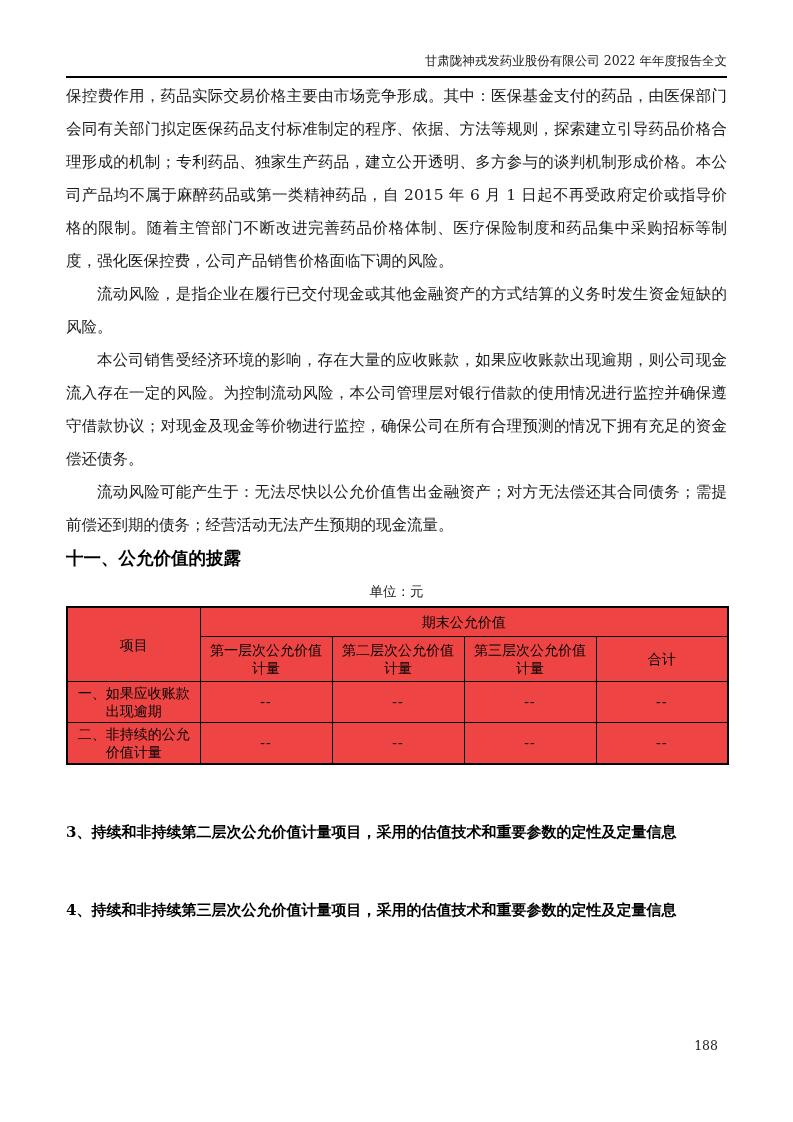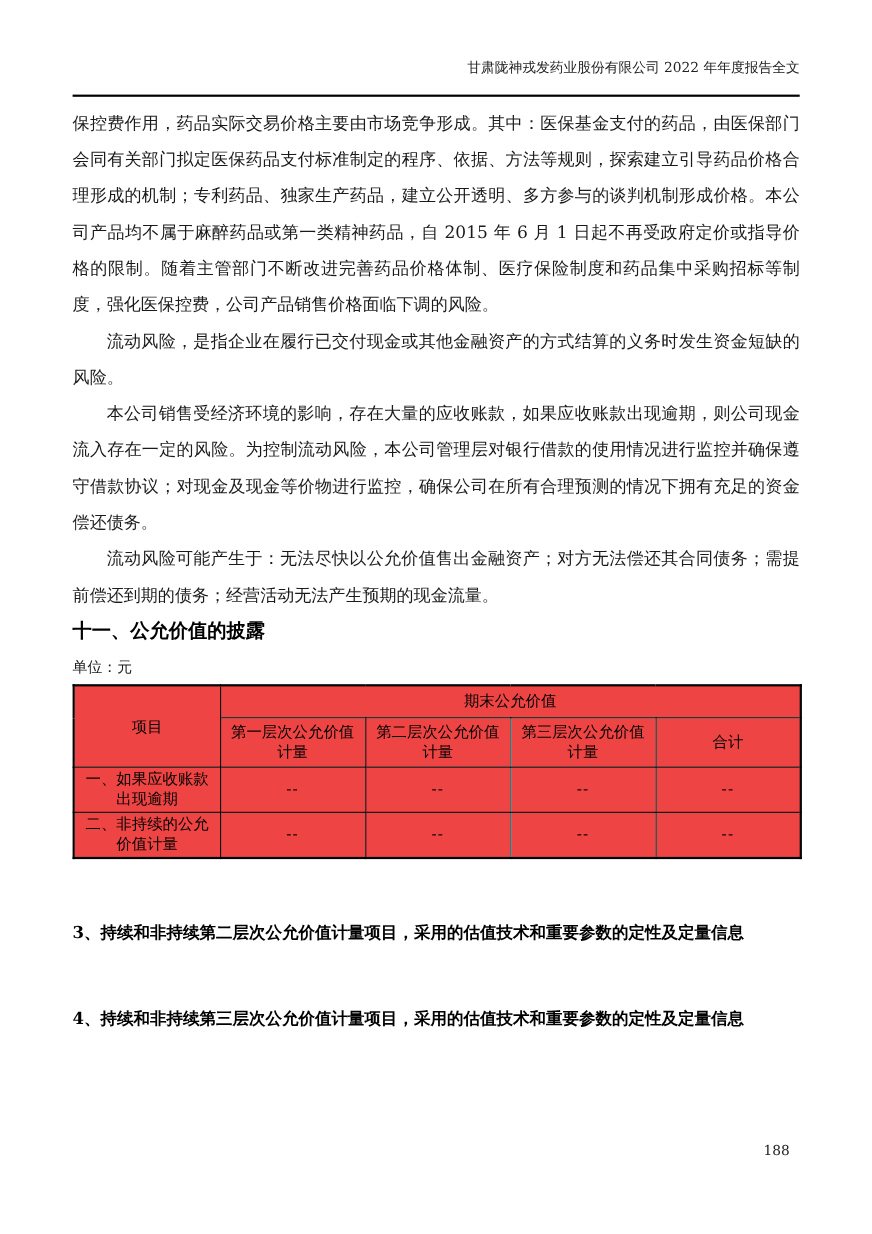--- a/index.html
+++ b/index.html
@@ -7,24 +7,24 @@
     position:relative;
     width:793px;height:1122px;
     background:#ffffff;
     font-family:"DejaVu Serif","Liberation Serif",serif;
     color:#111111;
     overflow:hidden;
   }
   .header{
     position:absolute;left:66px;top:52px;width:661px;
     text-align:right;font-size:12.5px;line-height:18px;
-    padding-bottom:16px;border-bottom:2px solid #000000;
+    padding-bottom:6px;border-bottom:2px solid #000000;
     color:#222222;
   }
-  .content{position:absolute;left:66px;top:96px;width:661px;}
+  .content{position:absolute;left:66px;top:80px;width:661px;}
   p.body{
     margin:0;font-size:15.5px;line-height:33px;
     text-align:justify;text-justify:inter-character;
     color:#1a1a1a;
   }
   .indent{text-indent:2em;}
   p.h-sub{
     margin:0;font-size:15.5px;line-height:33px;font-weight:bold;
     text-indent:2em;color:#000000;
   }
@@ -33,21 +33,21 @@
   }
   .h-num{
     margin:0;font-size:15px;line-height:33px;font-weight:bold;color:#000000;
   }
   .h-num-tight{
     margin:0;font-size:15px;line-height:22px;font-weight:bold;color:#000000;
   }
   .sp-after-table{margin-top:24px;}
   .sp-wide{margin-top:56px;}
   .unit{
-    margin-top:6px;font-size:13.5px;line-height:20px;text-align:left;color:#1a1a1a;
+    margin-top:6px;font-size:13.5px;line-height:20px;text-align:center;color:#1a1a1a;
   }
   table.fv-table{
     margin-top:5px;width:661px;table-layout:fixed;
     border-collapse:collapse;border:2px solid #000000;
   }
   table.fv-table td{
     border:1px solid #000000;
     background:#ef4444;
     font-size:14px;line-height:18px;
     text-align:center;vertical-align:middle;

